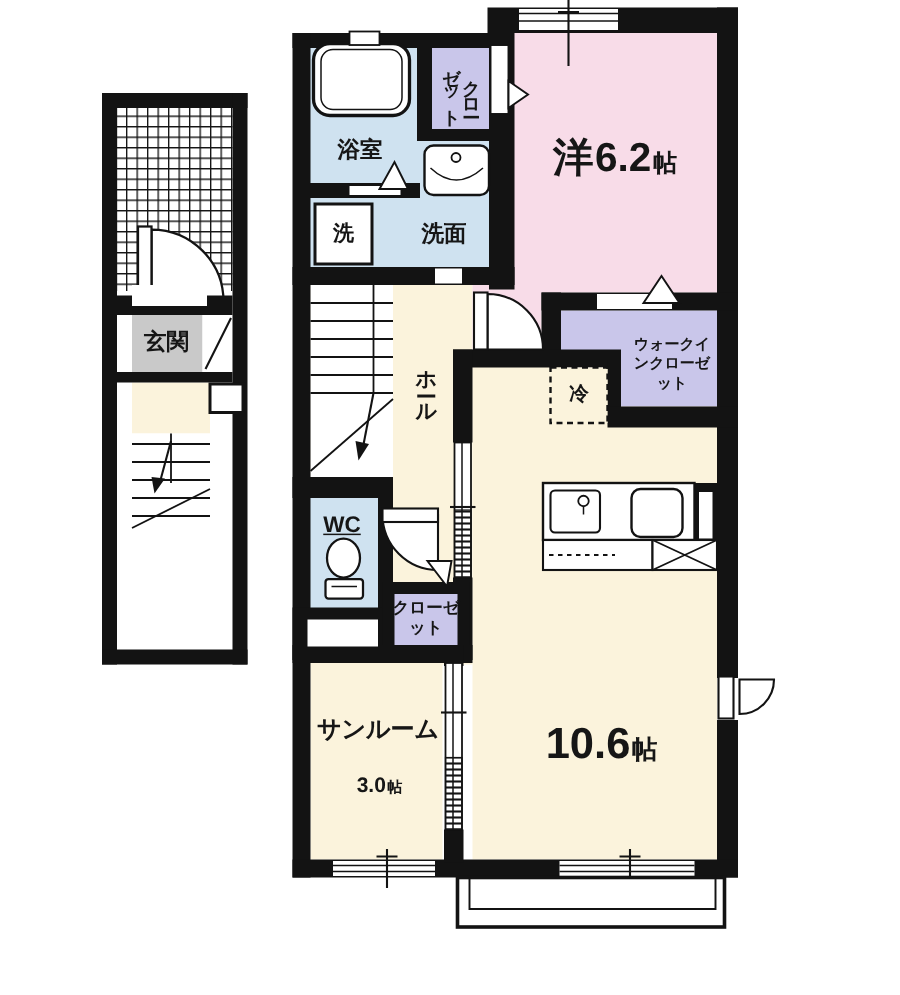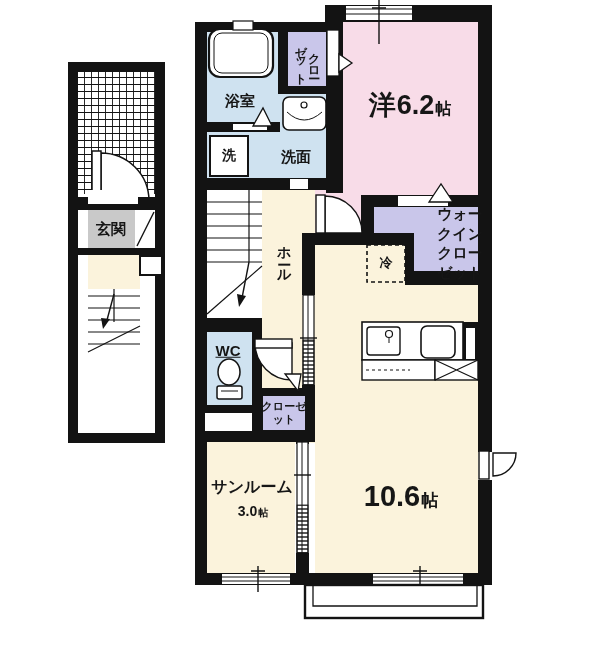--- a/index.html
+++ b/index.html
@@ -226,36 +226,36 @@
   <span class="vtext">ゼット</span>
   <span class="vtext">クロー</span>
 </div>
 
 <div class="lbl flex-base" style="left:410px;top:106px;">
   <span style="font-size:27px;">洋</span>
   <span style="font-size:27px;">6.2</span>
   <span style="font-size:16px;" class="unit-sm">帖</span>
 </div>
 
-<div class="lbl wrap" style="left:460px;top:243px;font-size:15px;width:58px;line-height:1.3;">ウォークインクローゼット</div>
+<div class="lbl wrap" style="left:448px;top:243px;font-size:10px;width:58px;line-height:1.3;">ウォークインクローゼット</div>
 
 <div class="lbl" style="left:386px;top:263px;font-size:13px;">冷</div>
 
 <div class="lbl vtext" style="left:284px;top:258px;font-size:14px;letter-spacing:3px;">ホール</div>
 
 <div class="lbl" style="left:228px;top:351px;font-size:15px;text-decoration:underline;">WC</div>
 
 <div class="lbl wrap" style="left:284px;top:413px;font-size:11px;width:54px;line-height:1.2;">クローゼット</div>
 
 
 <div class="lbl flex-base" style="left:401px;top:497px;">
   <span style="font-size:29px;">10.6</span>
   <span style="font-size:17px;" class="unit-sm">帖</span>
 </div>
 
 <div class="lbl" style="left:252px;top:487px;font-size:16px;">サンルーム</div>
 
-<div class="lbl flex-base" style="left:253px;top:512px;">
+<div class="lbl flex-base" style="left:253px;top:524px;">
   <span style="font-size:14px;">3.0</span>
   <span style="font-size:10px;" class="unit-sm">帖</span>
 </div>
 
 </div>
 
 </body></html>

